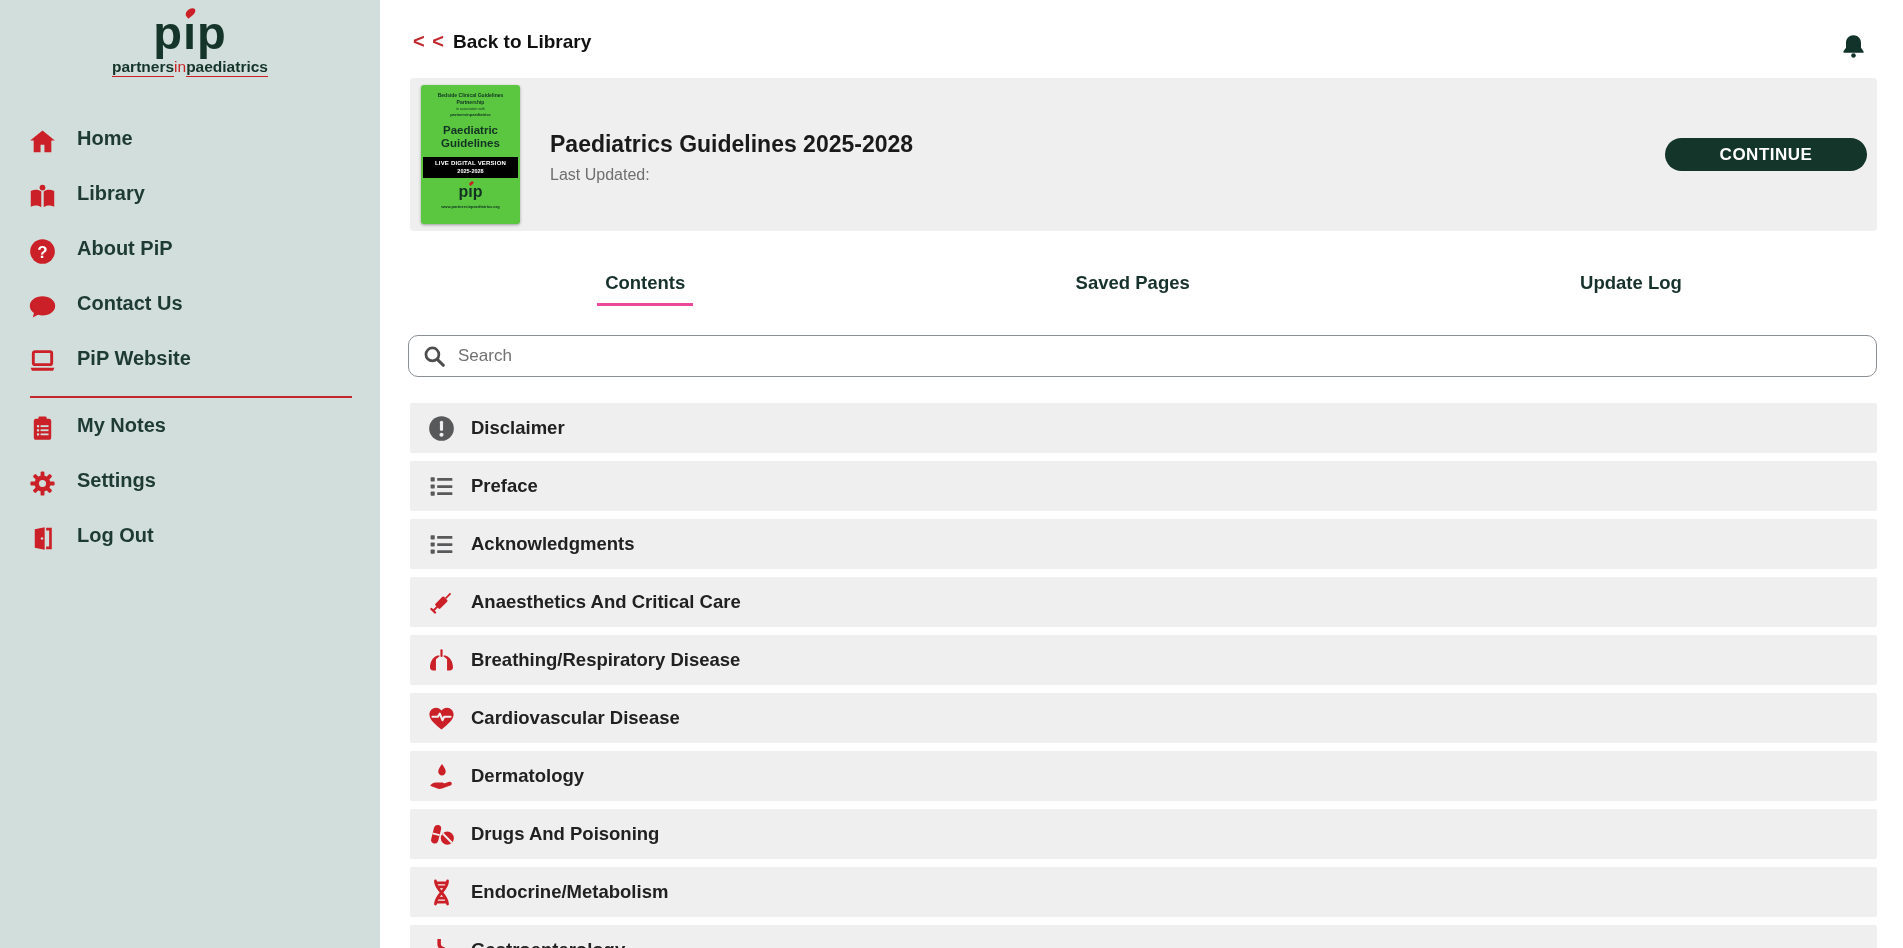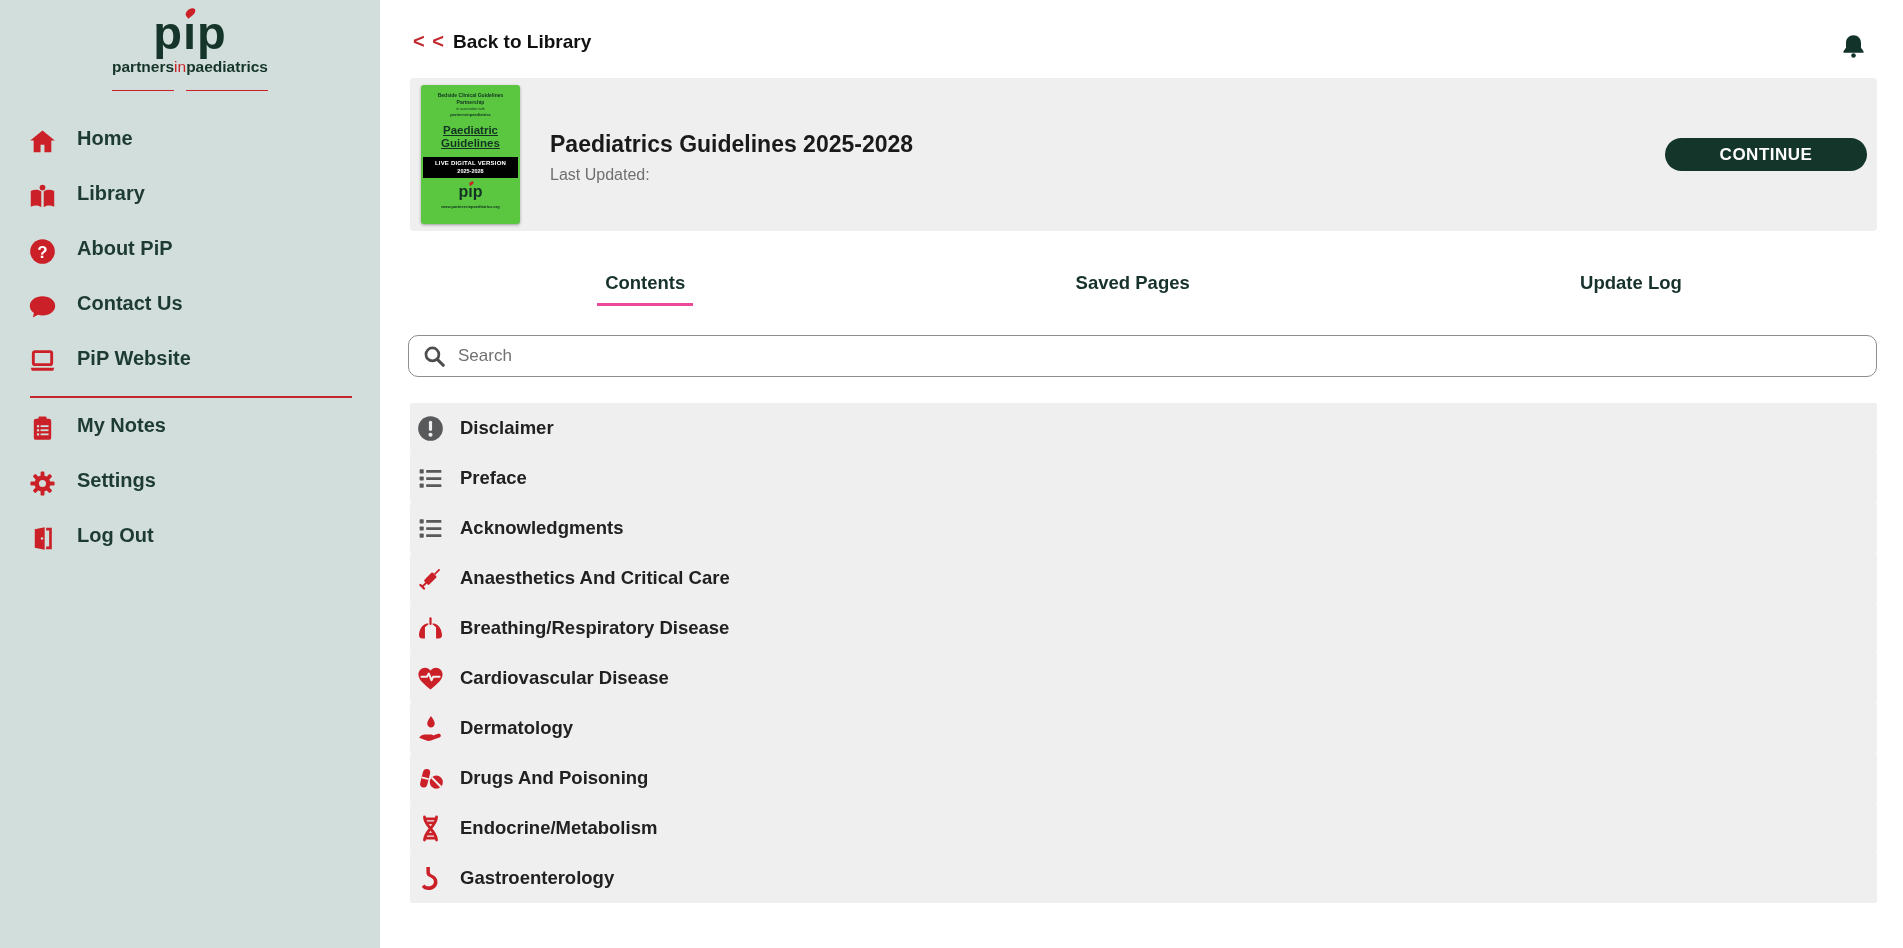--- a/index.html
+++ b/index.html
@@ -7,21 +7,21 @@
               font-family:"Liberation Sans", sans-serif; }
 
   
   .sidebar { position:absolute; left:0; top:0; width:380px; height:948px; background:#d2dedb; }
   .logo-wrap { position:absolute; top:8px; left:0; width:380px; text-align:center; }
   .logo-word { position:relative; display:inline-block; font-size:47px; font-weight:700;
                color:#15342a; letter-spacing:1px; line-height:1.05; }
   .logo-leaf { position:absolute; top:1px; left:50%; margin-left:-5px; width:11px; height:7px;
                background:#cb2027; border-radius:60% 60% 60% 0; transform:rotate(-38deg); }
   .logo-sub { font-size:15.5px; font-weight:700; color:#15342a; margin-top:1px; line-height:1.2; }
-  .logo-sub .u { border-bottom:1.5px solid #cb2027; padding-bottom:15px; }
+  .logo-sub .u { border-bottom:1.5px solid #cb2027; padding-bottom:1px; }
   .logo-sub .mid { color:#cb2027; font-weight:400; }
 
   .nav-item { position:absolute; left:0; width:380px; height:40px; display:flex;
               padding-left:28px; cursor:pointer; }
   .nav-item svg { width:29px; height:29px; flex:0 0 29px; }
   .nav-item .lbl { margin-left:20px; font-size:20px; font-weight:700; color:#1d3a33; }
   .side-divider { position:absolute; top:396px; left:30px; width:322px; height:2px; background:#c1272d; }
 
   
   .main { position:absolute; left:380px; top:0; width:1523px; height:948px; background:#fff; }
@@ -32,21 +32,21 @@
   .bell { position:absolute; top:32px; right:35px; width:29px; height:29px; cursor:pointer; }
 
   
   .card { position:absolute; left:30px; top:78px; width:1467px; height:153px; background:#efefef; border-radius:4px; }
   .cover { position:absolute; left:11px; top:7px; width:99px; height:139px; background:#5bc740;
            border-radius:3px; box-shadow:0 1px 3px rgba(0,0,0,.35); text-align:center;
            color:#113222; overflow:hidden; }
   .cov-l1 { font-size:5px; font-weight:700; margin-top:7px; padding:0 8px; line-height:1.3; }
   .cov-l2 { font-size:3.5px; margin-top:2px; }
   .cov-l3 { font-size:4px; font-weight:700; margin-top:1px; }
-  .cov-title { font-size:11.5px; font-weight:700; margin-top:7px; line-height:1.15; color:#123223;text-decoration:underline; }
+  .cov-title { font-size:11.5px; font-weight:700; margin-top:7px; line-height:1.15; color:#123223; }
   .cov-band { margin:7px 2px 0 2px; background:#000; color:#fff; padding:3px 0 4px 0; }
   .cov-band .b1 { font-size:6px; font-weight:700; letter-spacing:.2px; }
   .cov-band .b2 { font-size:5.5px; font-weight:700; margin-top:1.5px; }
   .cov-pip { position:relative; display:inline-block; margin-top:6px; font-size:16px; font-weight:700; color:#123223; line-height:1; }
   .cov-leaf { position:absolute; top:-2px; left:50%; margin-left:-2px; width:4.5px; height:3px;
               background:#cb2027; border-radius:60% 60% 60% 0; transform:rotate(-38deg); }
   .cov-url { font-size:4px; font-weight:700; margin-top:3px; }
   .card-title { position:absolute; left:140px; top:53px; font-size:23px; font-weight:700; color:#1a1a1a; }
   .card-sub { position:absolute; left:140px; top:88px; font-size:16px; color:#6f6f6f; }
   .continue-btn { position:absolute; right:10px; top:60px; width:202px; height:33px; border:none;
@@ -61,22 +61,22 @@
   
   .search-box { position:absolute; left:28px; top:335px; width:1469px; height:42px; background:#fff;
                 border:1.5px solid #8a8f94; border-radius:10px; display:flex; align-items:center; }
   .search-box svg { width:25px; height:25px; margin-left:13px; flex:0 0 25px; }
   .search-box input { flex:1; height:100%; border:none; outline:none; background:transparent;
                       margin-left:11px; font-size:17px; color:#303030; font-family:"Liberation Sans",sans-serif; }
   .search-box input::placeholder { color:#707070; }
 
   
   .list { position:absolute; left:30px; top:403px; width:1467px; }
-  .row { height:50px; background:#f0efef; border-radius:2px; display:flex;
-         align-items:center; padding-left:6px; cursor:pointer; }
+  .row { height:50px; margin-bottom:8px; background:#f0efef; border-radius:2px; display:flex;
+         align-items:center; padding-left:17px; cursor:pointer; }
   .row svg { width:29px; height:29px; flex:0 0 29px; }
   .row .lbl { margin-left:15px; font-size:18.5px; font-weight:700; color:#212121; }
 </style>
 </head>
 <body>
 
 <div class="sidebar">
 
   <div class="logo-wrap">
     <span class="logo-word"><span>pıp</span><span class="logo-leaf"></span></span>

